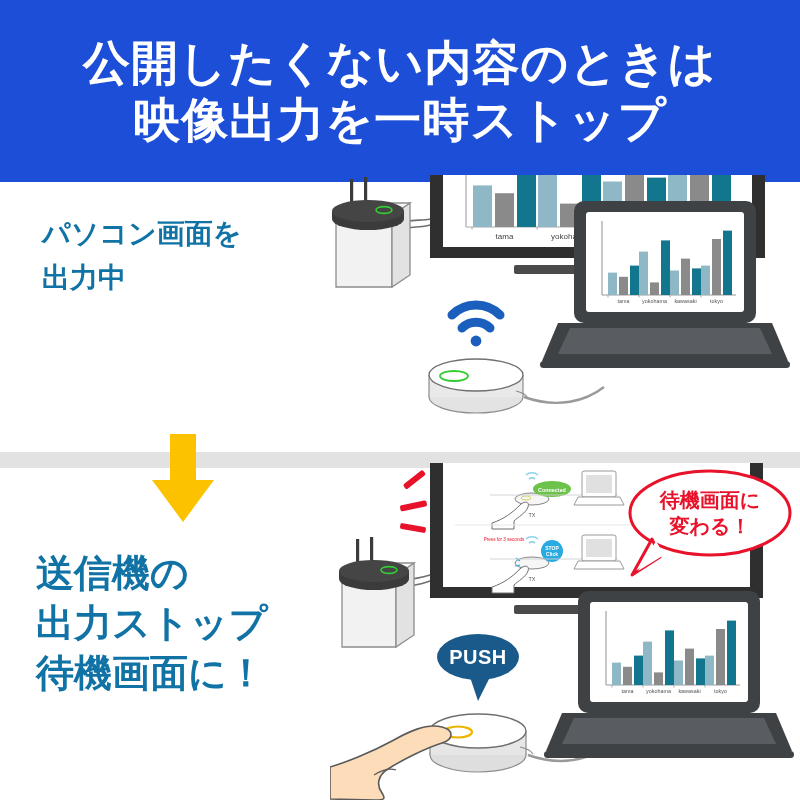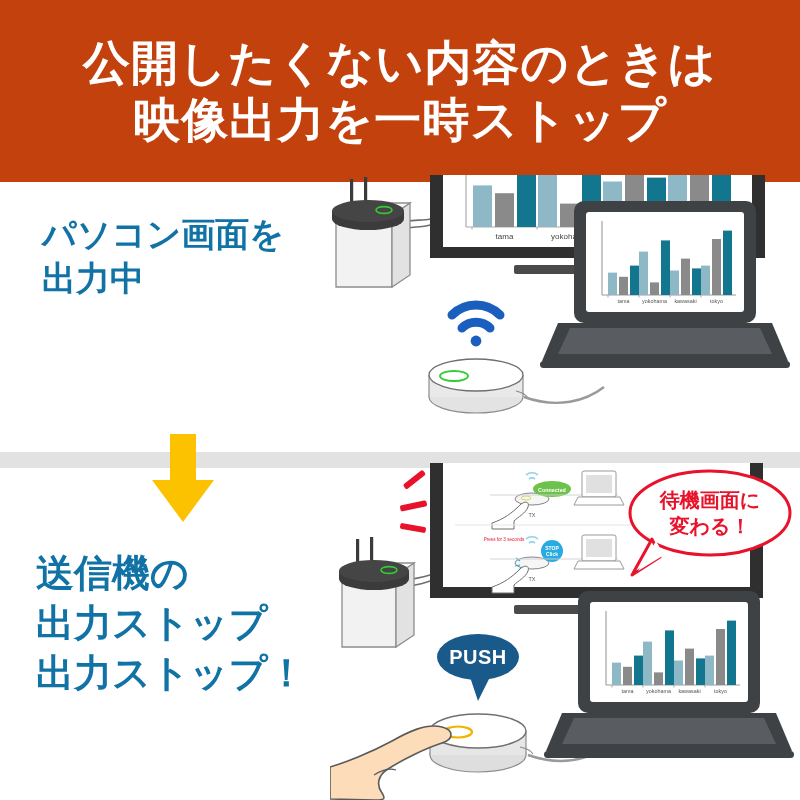--- a/index.html
+++ b/index.html
@@ -5,37 +5,37 @@
   html,body{margin:0;padding:0;background:#fff;}
   body{
     font-family:"Liberation Sans","DejaVu Sans",sans-serif;
     width:800px;height:800px;overflow:hidden;
   }
   #stage{position:relative;width:800px;height:800px;background:#ffffff;}
 
   
   .banner{
     position:absolute;left:0;top:0;width:800px;height:182px;
-    background:#c2410c;
+    background:#1d4ed8;
     display:flex;flex-direction:column;align-items:center;justify-content:center;
   }
   .banner-line{
     color:#ffffff;font-weight:bold;letter-spacing:1px;
     font-size:47px;line-height:57px;white-space:nowrap;
   }
 
   
   .divider{
     position:absolute;left:0;top:452px;width:800px;height:16px;background:#e2e2e2;
   }
 
   
   .caption{position:absolute;color:#1173a5;font-weight:bold;}
   .caption div{white-space:nowrap;}
-  #caption-top{left:42px;top:212px;font-size:34px;line-height:44px;}
+  #caption-top{left:42px;top:212px;font-size:28px;line-height:44px;}
   #caption-bottom{left:36px;top:548px;font-size:38px;line-height:50px;}
 
   
   .arrow{position:absolute;left:150px;top:434px;width:66px;height:90px;}
 
   
   .scene{position:absolute;}
   #scene-top{left:318px;top:175px;width:482px;height:272px;}
   #scene-bottom{left:330px;top:455px;width:470px;height:345px;}
 
@@ -69,21 +69,21 @@
     <div>出力中</div>
   </div>
 
   <svg class="arrow" viewBox="0 0 66 90">
     <polygon points="20,0 46,0 46,46 64,46 33,88 2,46 20,46" fill="#fcc200"></polygon>
   </svg>
 
   <div class="caption" id="caption-bottom">
     <div>送信機の</div>
     <div>出力ストップ</div>
-    <div>出力ストップ！</div>
+    <div>待機画面に！</div>
   </div>
 
   <svg class="scene" id="scene-top" viewBox="0 0 482 272">
 
     <g>
       <rect x="112" y="-10" width="13" height="90" fill="#2f2f2f"></rect>
       <rect x="434" y="-10" width="13" height="90" fill="#2f2f2f"></rect>
       <rect x="112" y="72" width="335" height="11" fill="#2f2f2f"></rect>
       <rect x="125" y="-10" width="309" height="82" fill="#ffffff"></rect>
 

